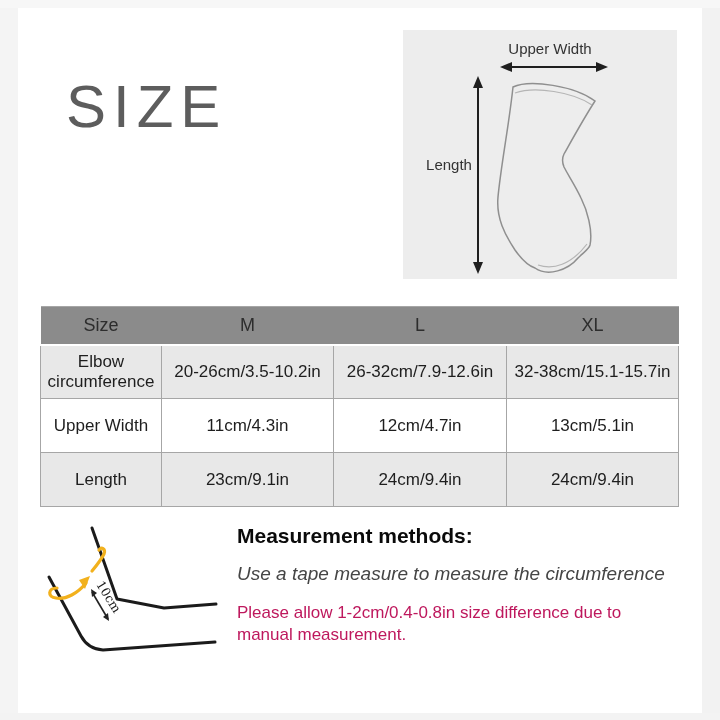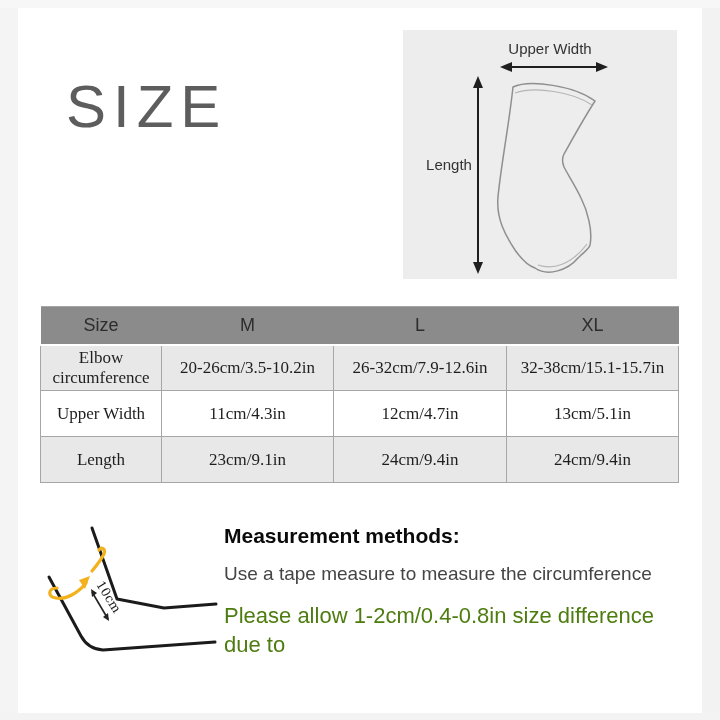--- a/index.html
+++ b/index.html
@@ -40,32 +40,32 @@
     font-size:17px; color:#1e1e1e;
   }
   table.size-table th, table.size-table td {
     border:1px solid #a6a6a6; text-align:center; vertical-align:middle;
     font-weight:400; line-height:1.15;
   }
   table.size-table thead th {
     background:#8b8b8b; color:#2d2d2d; height:38px; font-size:18px;
     border-left:none; border-right:none; border-bottom:2px solid #ffffff;
   }
-  table.size-table tbody tr { height:46px;font-family:Liberation Serif, serif; }
+  table.size-table tbody tr { height:54px; }
   table.size-table tbody tr.alt th, table.size-table tbody tr.alt td { background:#e8e8e8; }
   table.size-table tbody tr.plain th, table.size-table tbody tr.plain td { background:#ffffff; }
 
   
   .measure-illustration { position:absolute; left:35px; top:508px; width:185px; height:200px; }
 
   
-  .measure-text { position:absolute; left:224px; top:524px; width:455px; }
+  .measure-text { position:absolute; left:237px; top:524px; width:455px; }
   .measure-text h2 { font-size:21px; font-weight:700; color:#0a0a0a; }
-  .measure-instruction { margin-top:13px; font-size:19px; color:#454545; line-height:1.38; }
-  .measure-note { margin-top:15px; font-size:22px; color:#4d7c0f; line-height:1.3; }
+  .measure-instruction { margin-top:13px; font-size:19px; color:#454545; line-height:1.38;font-style:italic; }
+  .measure-note { margin-top:15px; font-size:17px; color:#be185d; line-height:1.3; }
   .svg-serif-label { font-family:"DejaVu Serif", serif; }
 </style>
 </head>
 <body>
 
 <div class="page">
 
   <div class="edge edge-l"></div>
   <div class="edge edge-r"></div>
   <div class="edge edge-t"></div>
@@ -170,16 +170,17 @@
     </svg>
   </div>
 
   <div class="measure-text">
     <h2>Measurement methods:</h2>
     <p class="measure-instruction">
       <span>Use a tape measure to measure the circumference</span><br>
     </p>
     <p class="measure-note">
       <span>Please allow 1-2cm/0.4-0.8in size difference due to</span><br>
+      <span>manual measurement.</span>
     </p>
   </div>
 
 </div>
 
 </body></html>

